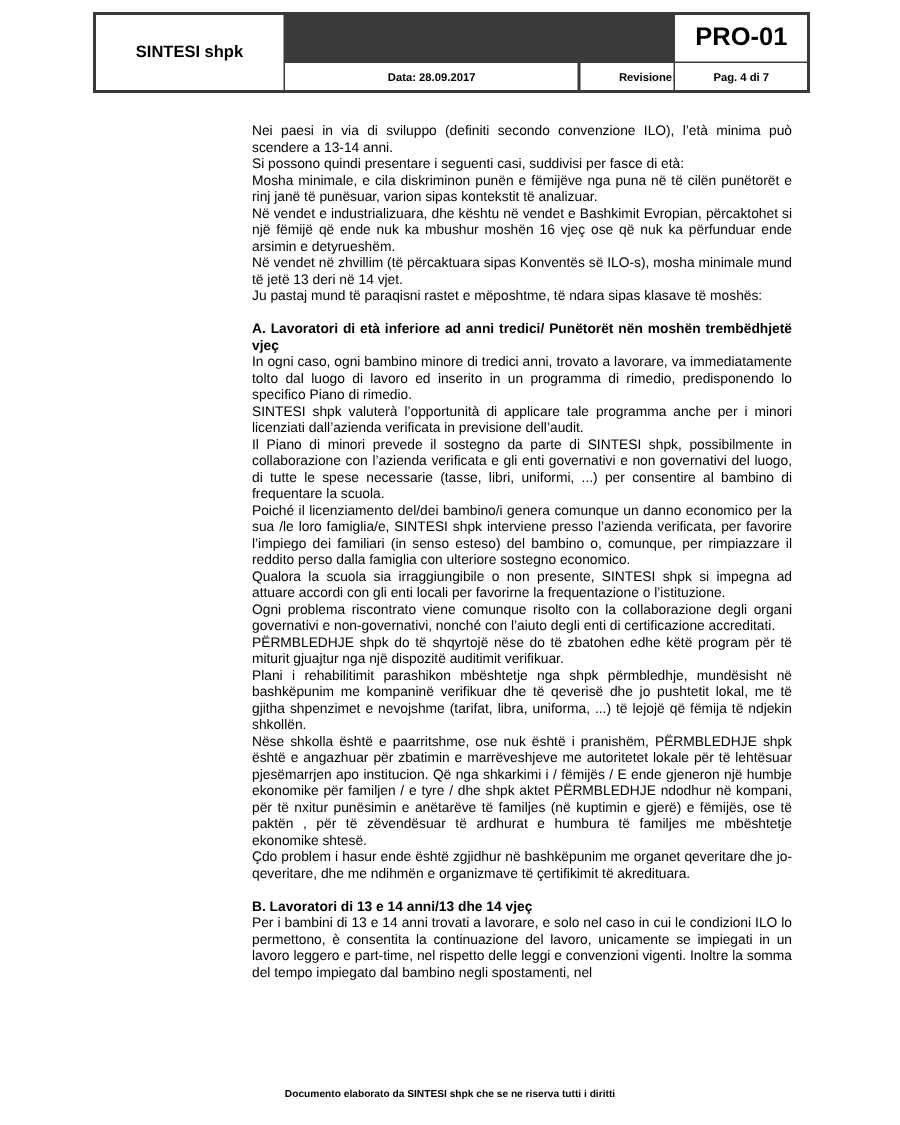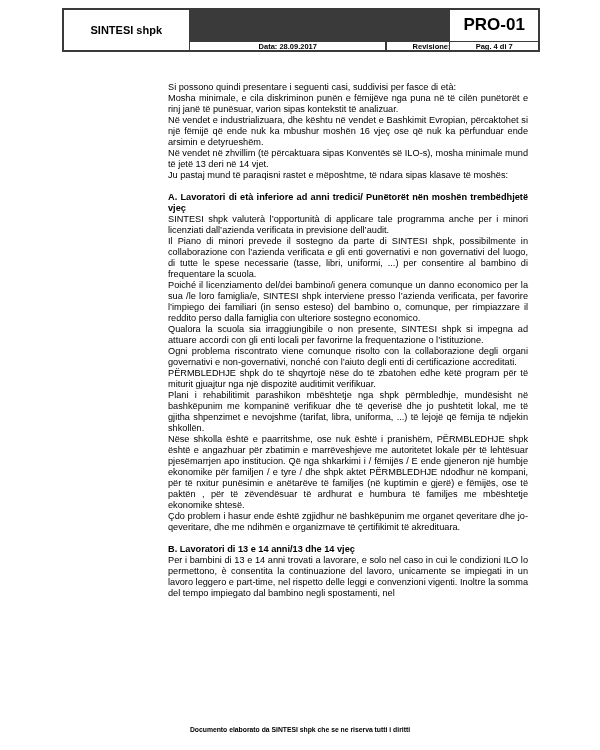--- a/index.html
+++ b/index.html
@@ -15,21 +15,21 @@
     overflow: hidden;
     font-family: "Liberation Sans", "DejaVu Sans", sans-serif;
     color: #000000;
   }
   
   .header-table {
     position: absolute;
     left: 62px;
     top: 8px;
     width: 478px;
-    height: 44px;
+    height: 54px;
     box-sizing: border-box;
     display: grid;
     grid-template-columns: 125px 1fr 62px 88px;
     grid-template-rows: 31px 1fr;
     background: #3a3a3a;
     gap: 1.5px;
     padding: 1.8px;
   }
   .header-table .cell {
     background: #ffffff;
@@ -88,27 +88,29 @@
     </div>
     <div class="cell revision">
       <span>Revisione: 1</span>
     </div>
     <div class="cell pagenum">
       <span>Pag. 4 di 7</span>
     </div>
   </div>
 
   <div class="doc-body">
+      <p class="para text">Nei paesi in via di sviluppo (definiti secondo convenzione ILO), l’età minima può scendere a 13-14 anni.</p>
       <p class="para text">Si possono quindi presentare i seguenti casi, suddivisi per fasce di età:</p>
       <p class="para text">Mosha minimale, e cila diskriminon punën e fëmijëve nga puna në të cilën punëtorët e rinj janë të punësuar, varion sipas kontekstit të analizuar.</p>
       <p class="para text">Në vendet e industrializuara, dhe kështu në vendet e Bashkimit Evropian, përcaktohet si një fëmijë që ende nuk ka mbushur moshën 16 vjeç ose që nuk ka përfunduar ende arsimin e detyrueshëm.</p>
       <p class="para text">Në vendet në zhvillim (të përcaktuara sipas Konventës së ILO-s), mosha minimale mund të jetë 13 deri në 14 vjet.</p>
       <p class="para text">Ju pastaj mund të paraqisni rastet e mëposhtme, të ndara sipas klasave të moshës:</p>
       <p class="para spacer"></p>
       <p class="para heading">A. Lavoratori di età inferiore ad anni tredici/ Punëtorët nën moshën trembëdhjetë vjeç</p>
+      <p class="para text">In ogni caso, ogni bambino minore di tredici anni, trovato a lavorare, va immediatamente tolto dal luogo di lavoro ed inserito in un programma di rimedio, predisponendo lo specifico Piano di rimedio.</p>
       <p class="para text">SINTESI shpk valuterà l’opportunità di applicare tale programma anche per i minori licenziati dall’azienda verificata in previsione dell’audit.</p>
       <p class="para text">Il Piano di minori prevede il sostegno da parte di SINTESI shpk, possibilmente in collaborazione con l’azienda verificata e gli enti governativi e non governativi del luogo, di tutte le spese necessarie (tasse, libri, uniformi, ...) per consentire al bambino di frequentare la scuola.</p>
       <p class="para text">Poiché il licenziamento del/dei bambino/i genera comunque un danno economico per la sua /le loro famiglia/e, SINTESI shpk interviene presso l’azienda verificata, per favorire l’impiego dei familiari (in senso esteso) del bambino o, comunque, per rimpiazzare il reddito perso dalla famiglia con ulteriore sostegno economico.</p>
       <p class="para text">Qualora la scuola sia irraggiungibile o non presente, SINTESI shpk si impegna ad attuare accordi con gli enti locali per favorirne la frequentazione o l’istituzione.</p>
       <p class="para text">Ogni problema riscontrato viene comunque risolto con la collaborazione degli organi governativi e non-governativi, nonché con l’aiuto degli enti di certificazione accreditati.</p>
       <p class="para text">PËRMBLEDHJE shpk do të shqyrtojë nëse do të zbatohen edhe këtë program për të miturit gjuajtur nga një dispozitë auditimit verifikuar.</p>
       <p class="para text">Plani i rehabilitimit parashikon mbështetje nga shpk përmbledhje, mundësisht në bashkëpunim me kompaninë verifikuar dhe të qeverisë dhe jo pushtetit lokal, me të gjitha shpenzimet e nevojshme (tarifat, libra, uniforma, ...) të lejojë që fëmija të ndjekin shkollën.</p>
       <p class="para text">Nëse shkolla është e paarritshme, ose nuk është i pranishëm, PËRMBLEDHJE shpk është e angazhuar për zbatimin e marrëveshjeve me autoritetet lokale për të lehtësuar pjesëmarrjen apo institucion. Që nga shkarkimi i / fëmijës / E ende gjeneron një humbje ekonomike për familjen / e tyre / dhe shpk aktet PËRMBLEDHJE ndodhur në kompani, për të nxitur punësimin e anëtarëve të familjes (në kuptimin e gjerë) e fëmijës, ose të paktën , për të zëvendësuar të ardhurat e humbura të familjes me mbështetje ekonomike shtesë.</p>
       <p class="para text">Çdo problem i hasur ende është zgjidhur në bashkëpunim me organet qeveritare dhe jo-qeveritare, dhe me ndihmën e organizmave të çertifikimit të akredituara.</p>
       <p class="para spacer"></p>

